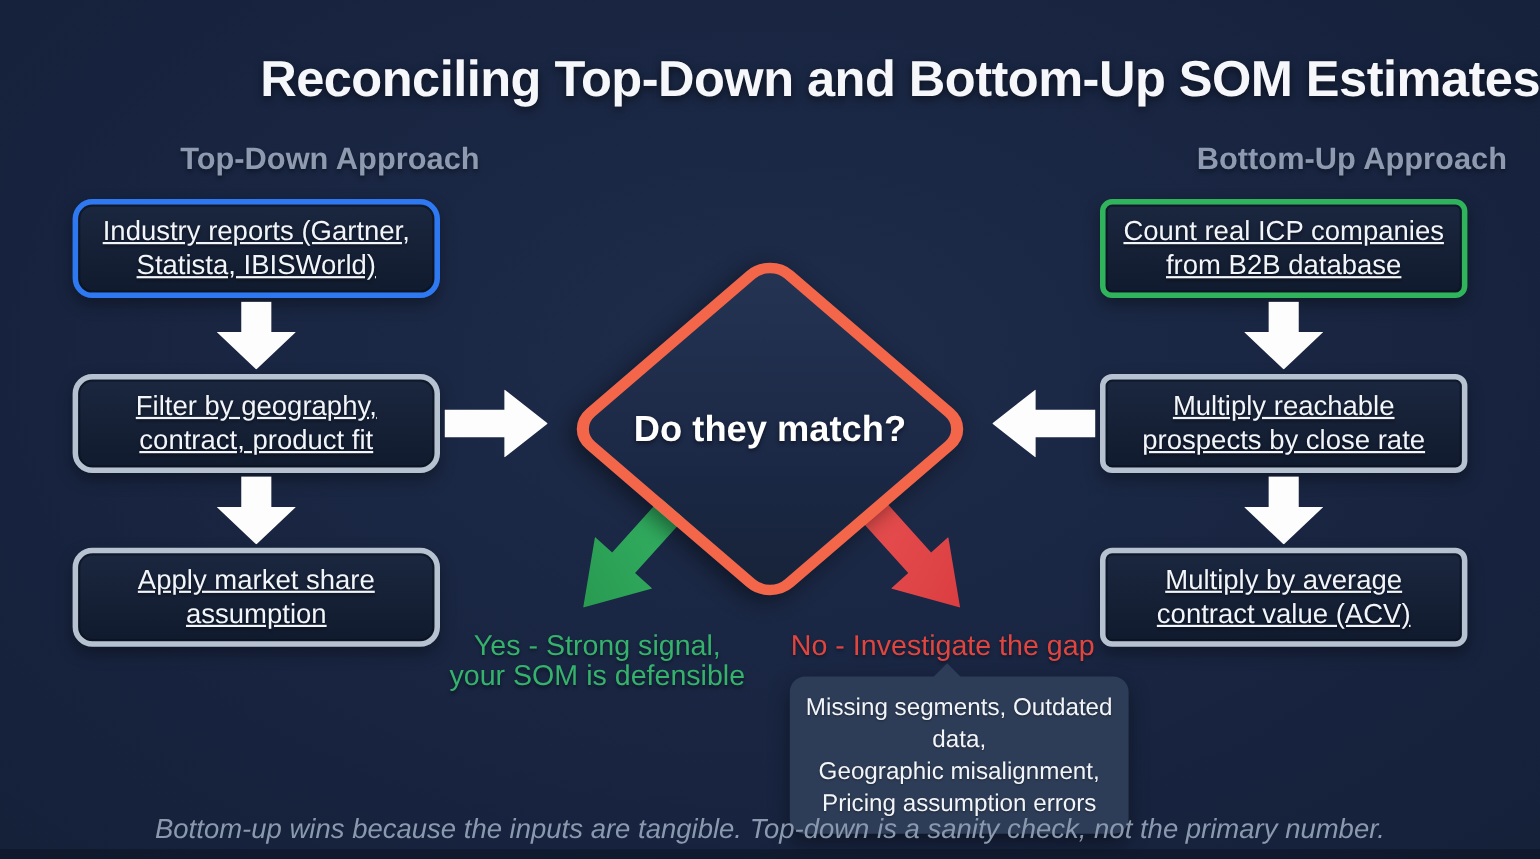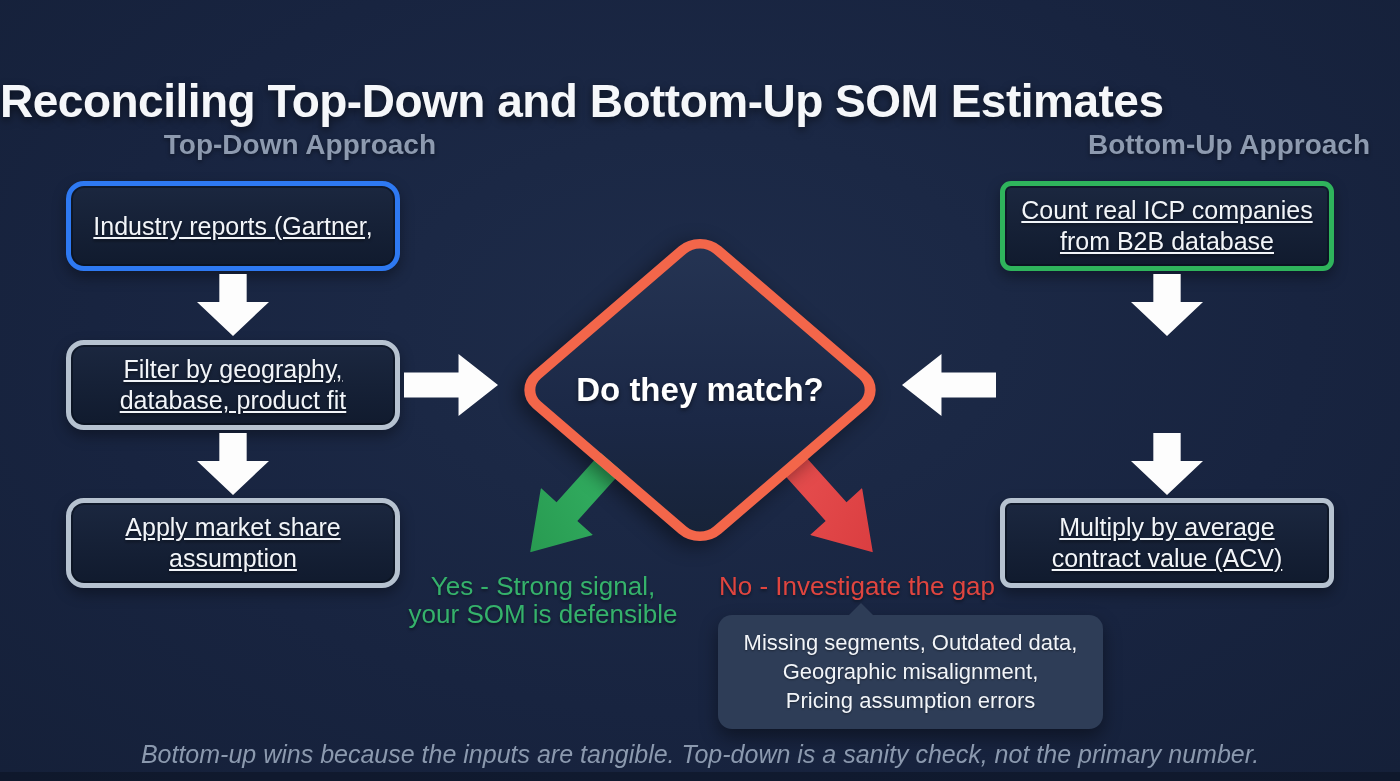--- a/index.html
+++ b/index.html
@@ -10,27 +10,26 @@
     position: relative;
     width: 1400px;
     height: 781px;
     overflow: hidden;
     background: radial-gradient(ellipse 1100px 700px at 50% 42%, #1e2c4a 0%, #182440 55%, #141f37 100%);
   }
 
   .title {
     position: absolute;
     left: 0; right: 0; top: 44px;
-    text-align: left;
+    text-align: right;
     color: #f5f7fa;
     font-size: 46px;
     font-weight: 800;
     letter-spacing: -0.5px;
     text-shadow: 0 3px 8px rgba(0,0,0,0.55);
-    margin-top: 30px;
   }
 
   .col-header {
     position: absolute;
     top: 129px;
     width: 400px;
     text-align: right;
     color: #8d9aaf;
     font-size: 28px;
     font-weight: 700;
@@ -135,21 +134,21 @@
     font-weight: 400;
     line-height: 28px;
     text-shadow: 0 2px 3px rgba(0,0,0,0.4);
   }
   .outcome.yes { left: 343px; color: #35b26b; }
   .outcome.no  { left: 657px; color: #e0453f; }
 
   .tooltip {
     position: absolute;
     left: 718px; top: 615px;
-    width: 385px;
+    width: 308px;
     padding: 13px 8px 14px 8px;
     border-radius: 14px;
     background: #2e3d57;
     box-shadow: 0 8px 18px rgba(0,0,0,0.4);
     color: #f2f5f9;
     font-size: 22px;
     line-height: 29px;
     text-align: center;
     text-shadow: 0 1px 2px rgba(0,0,0,0.4);
   }
@@ -184,37 +183,42 @@
 
 <div class="canvas">
 
   <div class="title">Reconciling Top-Down and Bottom-Up SOM Estimates</div>
 
   <div class="col-header left">Top-Down Approach</div>
   <div class="col-header right">Bottom-Up Approach</div>
 
   <div class="node border-blue col-left row-1">
     <span>Industry reports (Gartner,</span>
+    <span>Statista, IBISWorld)</span>
   </div>
   <div class="arrow-down lcol gap-1"></div>
   <div class="node border-gray col-left row-2">
     <span>Filter by geography,</span>
-    <span>database, product fit</span>
+    <span>contract, product fit</span>
   </div>
   <div class="arrow-down lcol gap-2"></div>
   <div class="node border-gray col-left row-3">
     <span>Apply market share</span>
     <span>assumption</span>
   </div>
 
   <div class="node border-green col-right row-1">
     <span>Count real ICP companies</span>
     <span>from B2B database</span>
   </div>
   <div class="arrow-down rcol gap-1"></div>
+  <div class="node border-gray col-right row-2">
+    <span>Multiply reachable</span>
+    <span>prospects by close rate</span>
+  </div>
   <div class="arrow-down rcol gap-2"></div>
   <div class="node border-gray col-right row-3">
     <span>Multiply by average</span>
     <span>contract value (ACV)</span>
   </div>
 
   <div class="arrow-right"></div>
   <div class="arrow-left"></div>
 
   <div class="arrow-diag yes"></div>

